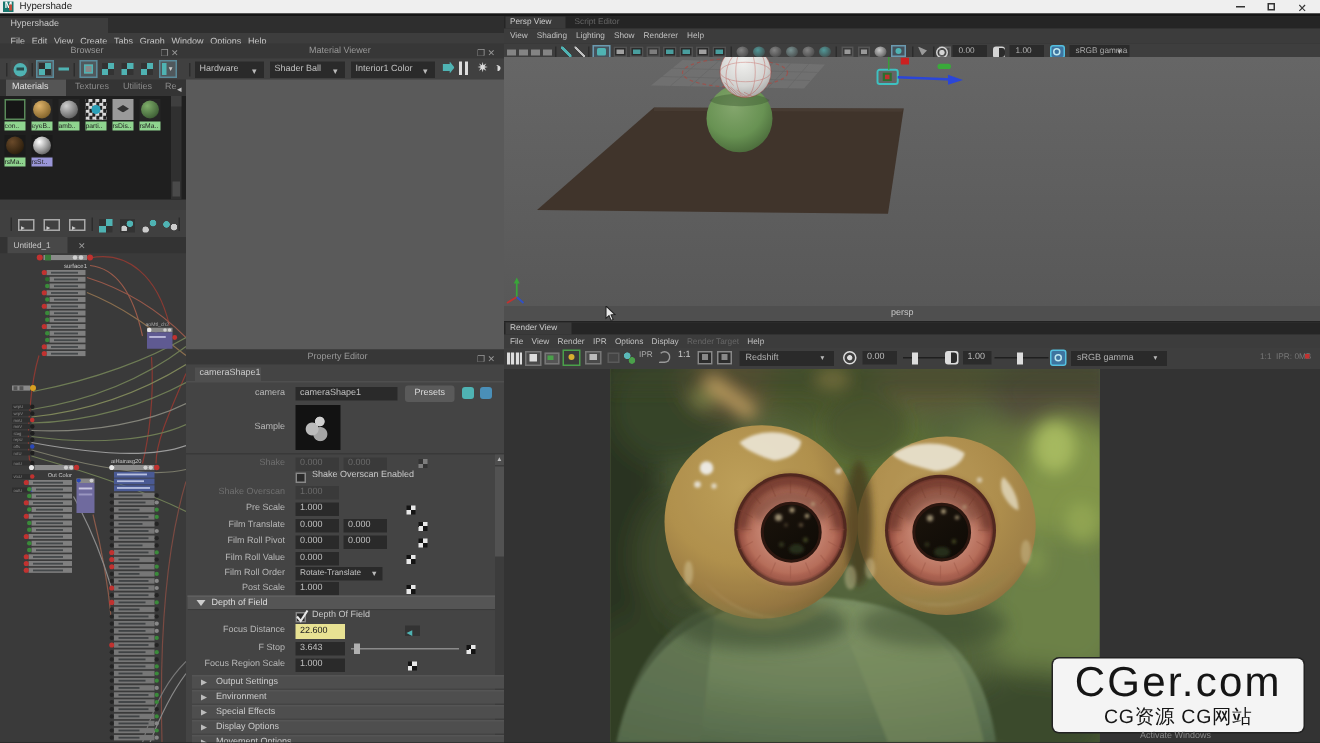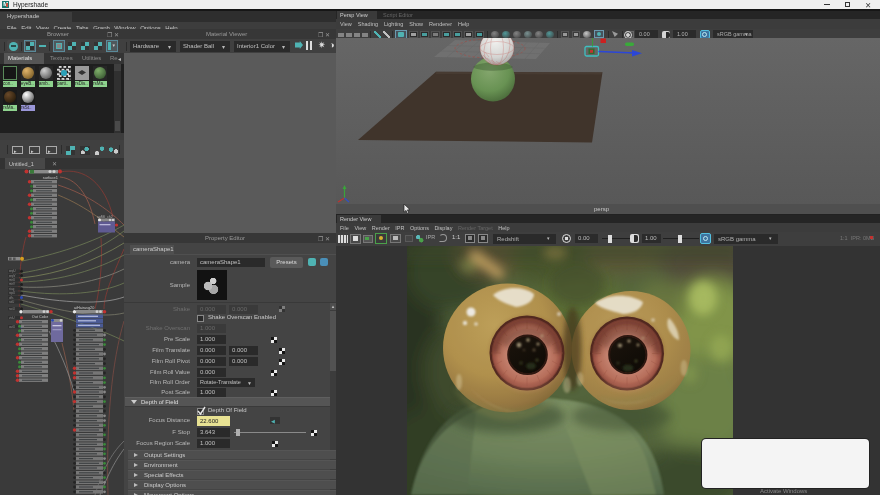--- a/index.html
+++ b/index.html
@@ -994,15 +994,17 @@
       <circle cx="152" cy="68" r="2" fill="#fff" opacity="0.6"></circle>
       <circle cx="246" cy="74" r="1.8" fill="#fff" opacity="0.55"></circle>
       <path d="M 62,140 A 64.5 64.5 0 0 0 120,166 A 70 70 0 0 1 62,140 Z" fill="#e0d0a0" opacity="0.3"></path>
       <path d="M 190,150 A 59.5 59.5 0 0 0 248,150 A 66 66 0 0 1 190,150 Z" fill="#e0d0a0" opacity="0.28"></path>
     </g>
     <rect width="326" height="249" fill="#1e2a12" opacity="0.06"></rect>
   </svg>
   </div>
 
   <div class="abs" style="left:702px;top:439px;width:167px;height:49px;background:#f4f4f4;border-radius:4px;box-shadow:0 0 0 1px #222;"></div>
+  <div class="abs" style="left:702px;top:439px;width:167px;text-align:center;font-size:28px;color:#151515;letter-spacing:1.5px;">CGer.com</div>
+  <div class="abs" style="left:702px;top:469px;width:167px;text-align:center;font-size:13px;color:#151515;letter-spacing:0.5px;">CG资源 CG网站</div>
   <div class="abs" style="left:760px;top:488px;font-size:6px;color:#888;">Activate Windows</div>
 
 </div>
 
 </body></html>

